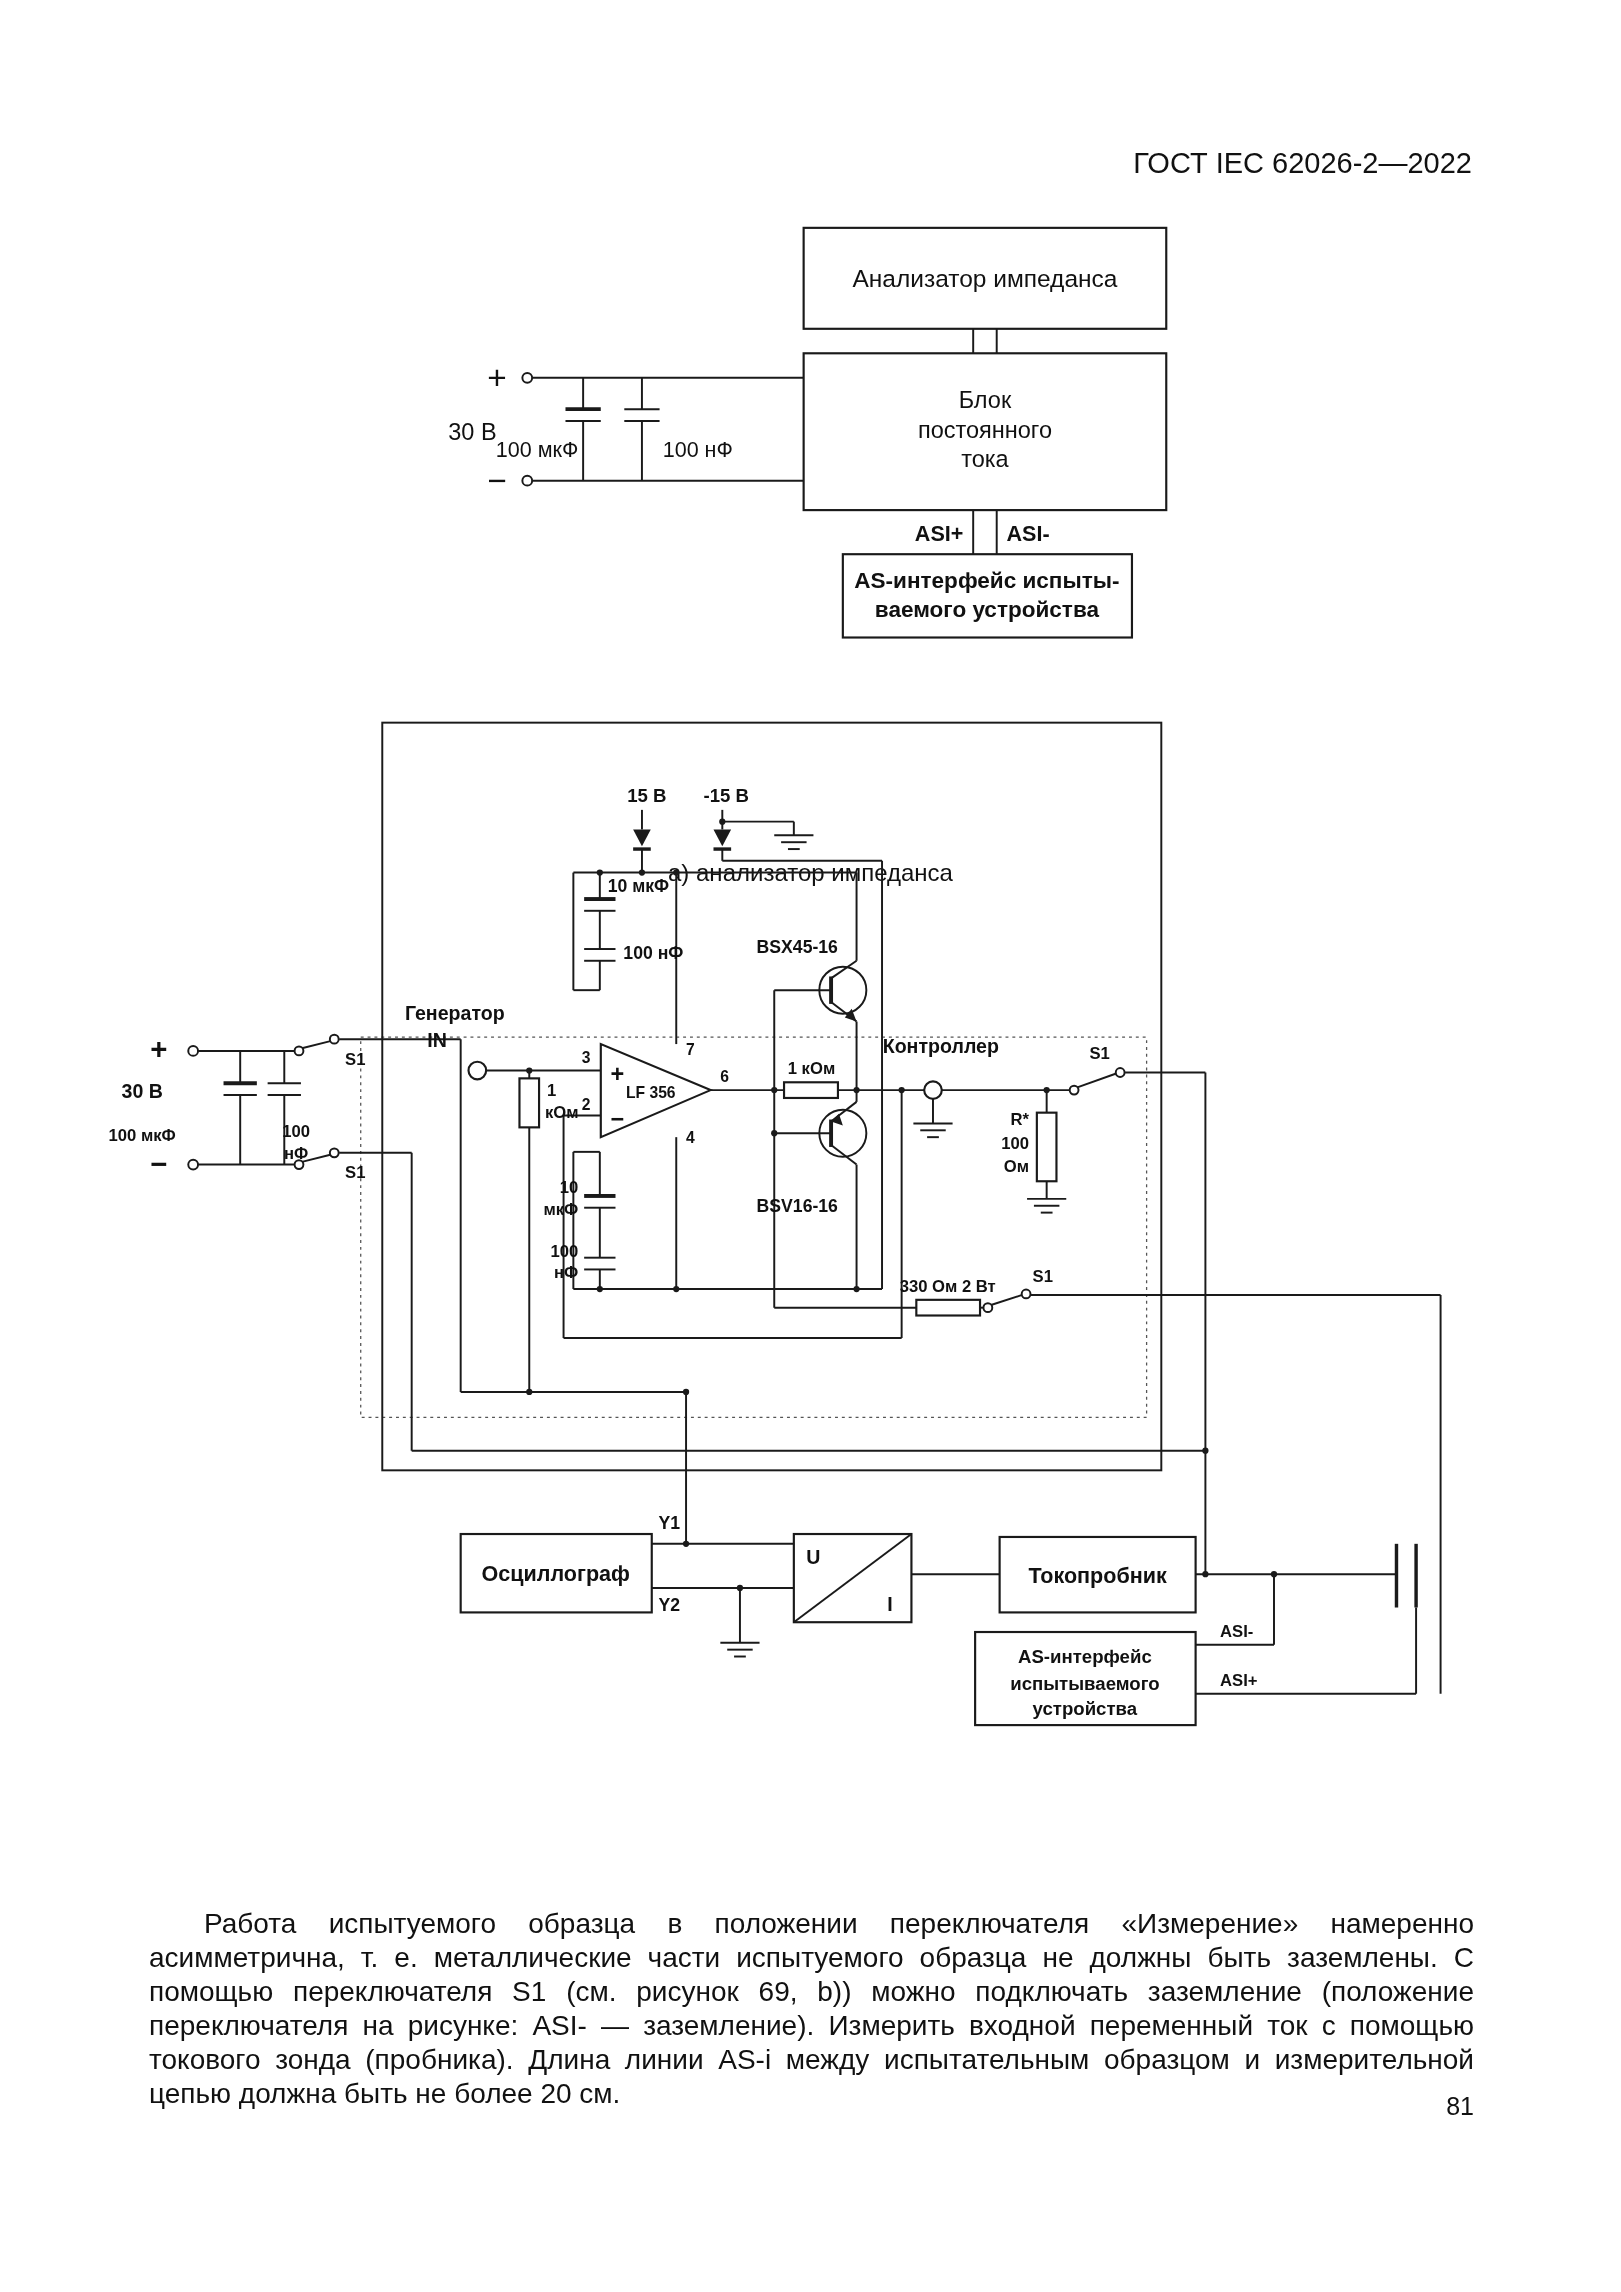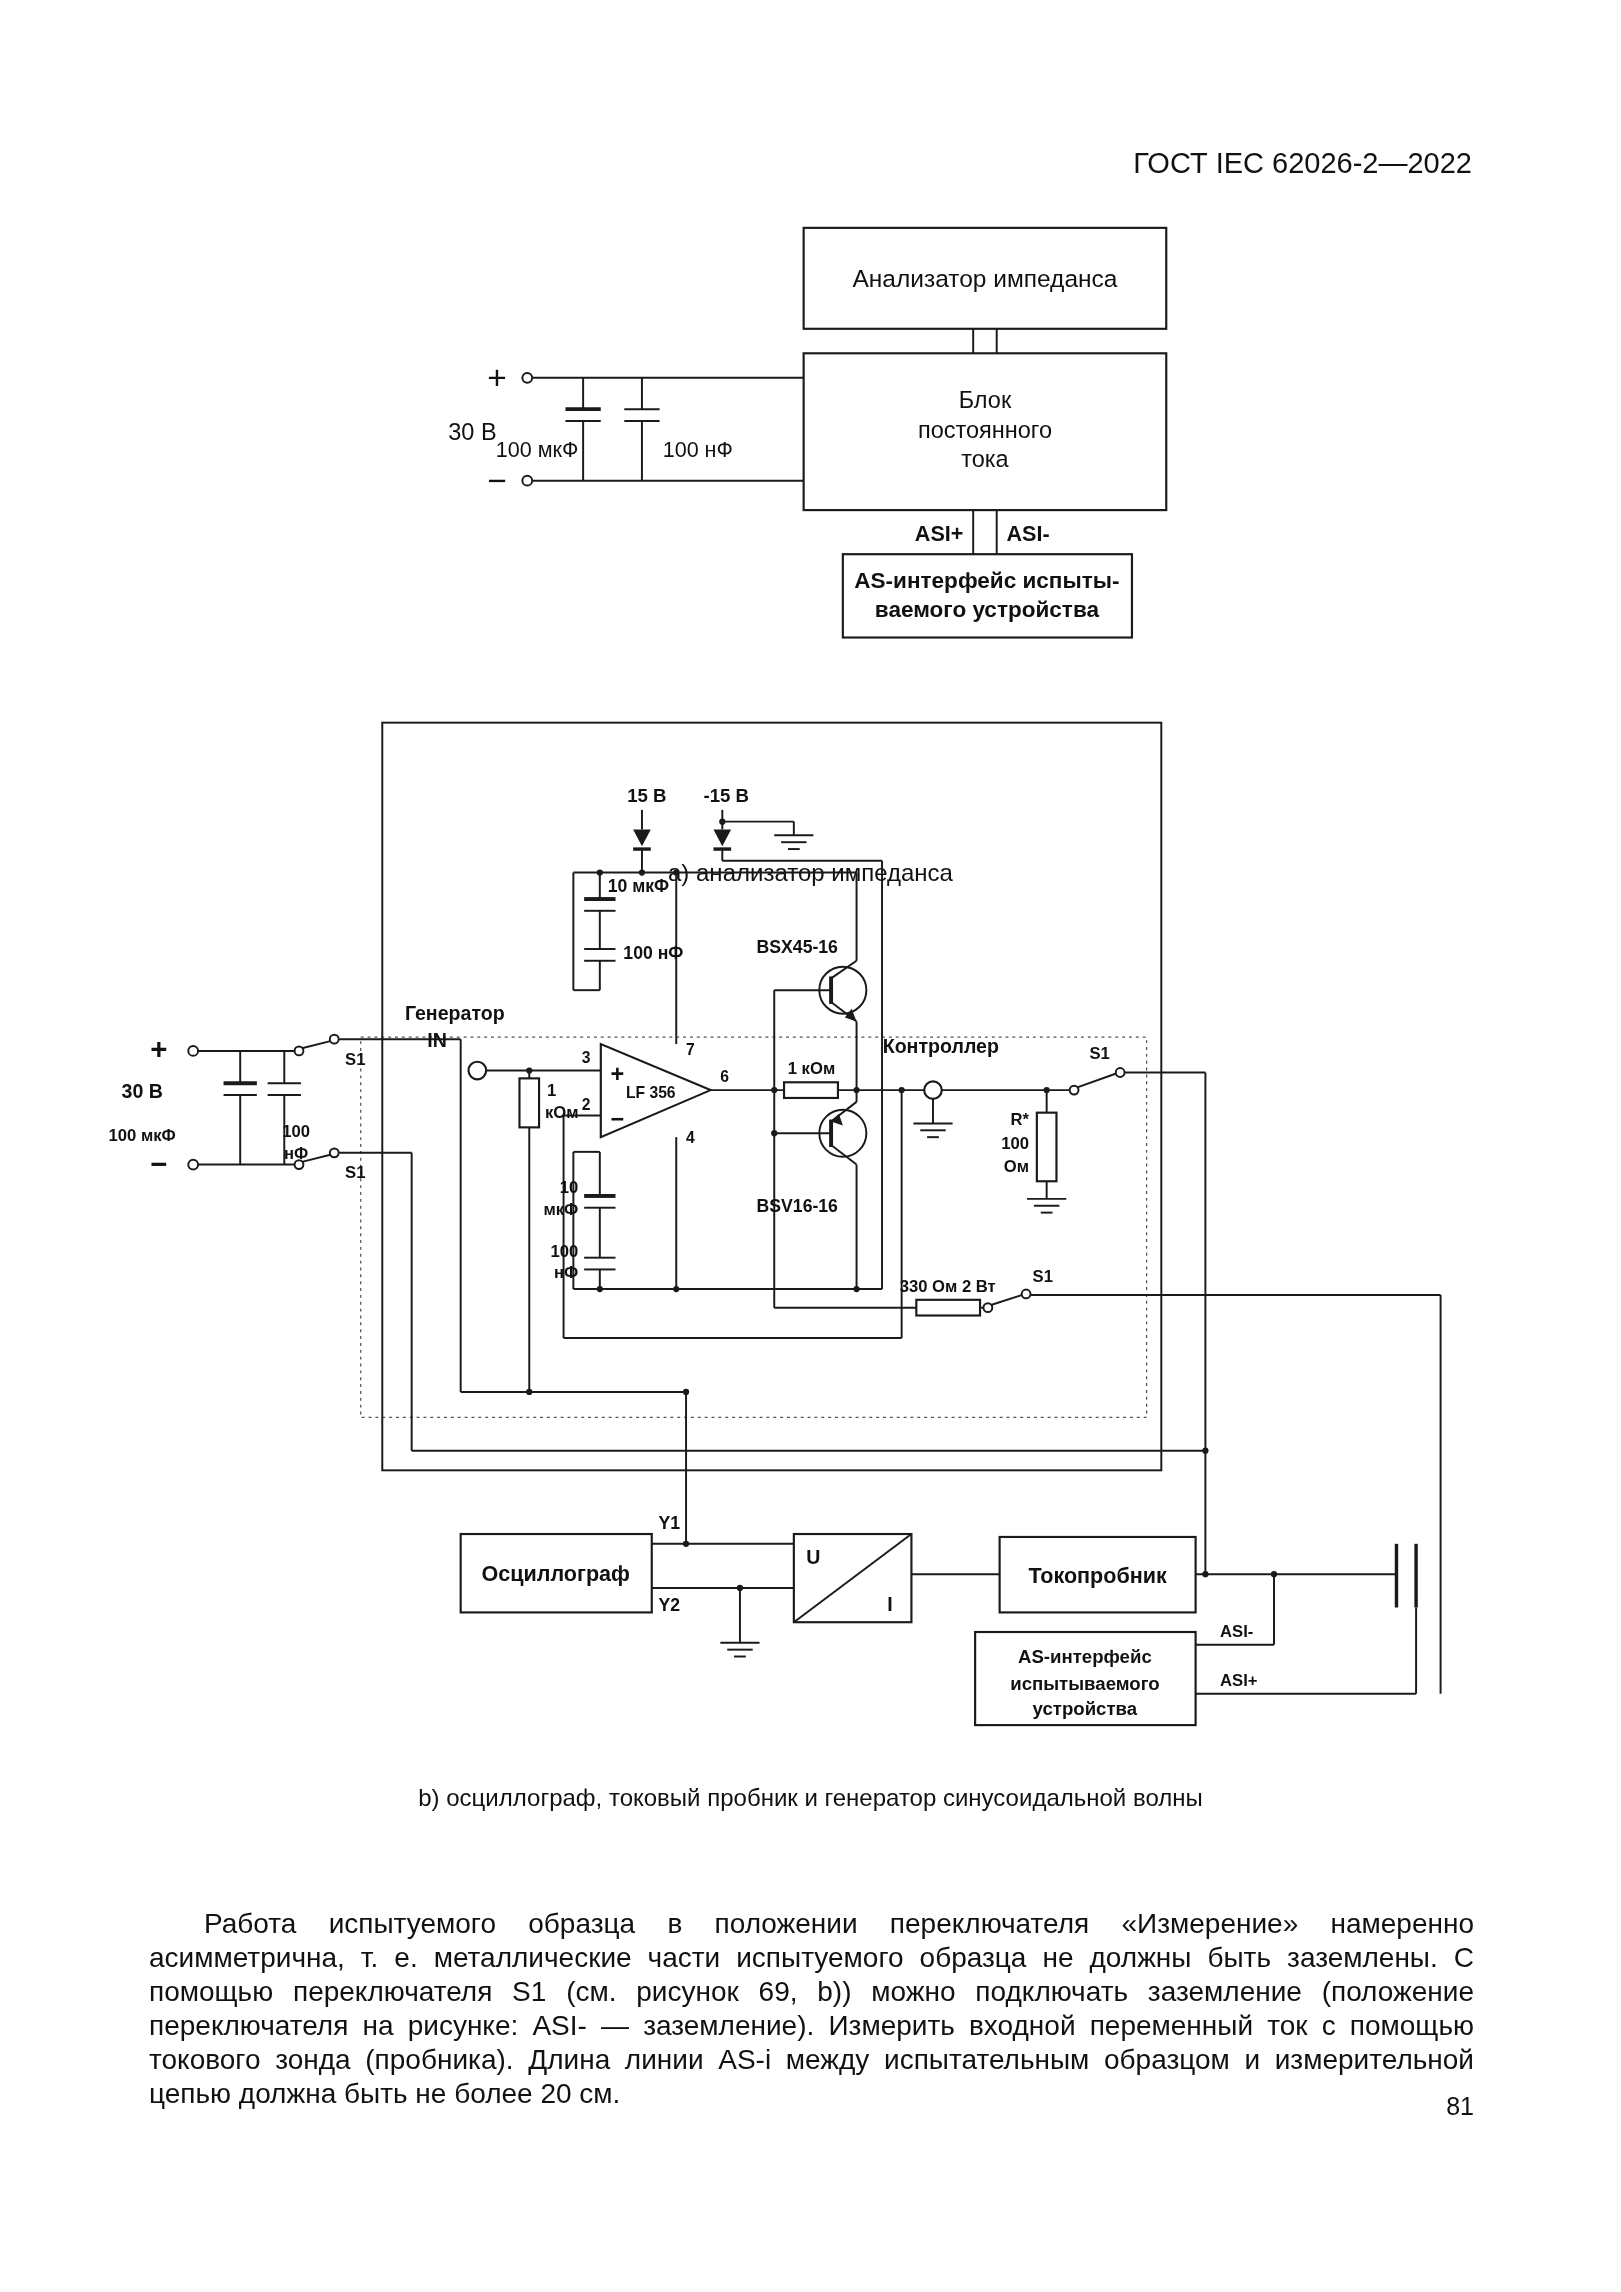--- a/index.html
+++ b/index.html
@@ -335,19 +335,18 @@
       <circle class="dot" cx="540" cy="700" r="3.2"></circle>
       <circle class="dot" cx="700" cy="700" r="3.2"></circle>
       <circle class="dot" cx="700" cy="855" r="3.2"></circle>
       <circle class="dot" cx="755" cy="900" r="3.2"></circle>
       <circle class="dot" cx="1230" cy="760" r="3.2"></circle>
       <circle class="dot" cx="1230" cy="886" r="3.2"></circle>
       <circle class="dot" cx="1300" cy="886" r="3.2"></circle>
     </g>
   </svg>
 
-  <div class="cap" style="top:1784px">b) осциллограф, токовый пробник и генератор синусоидальной волны</div>
 
   <div class="body-par">Работа испытуемого образца в положении переключателя «Измерение» намеренно асимметрична, т. е. металлические части испытуемого образца не должны быть заземлены. С помощью переключателя S1 (см. рисунок 69, b)) можно подключать заземление (положение переключателя на рисунке: ASI- — заземление). Измерить входной переменный ток с помощью токового зонда (пробника). Длина линии AS-i между испытательным образцом и измерительной цепью должна быть не более 20 см.</div>
 
   <div class="pgnum">81</div>
 </div>
 
 
 </body></html>

